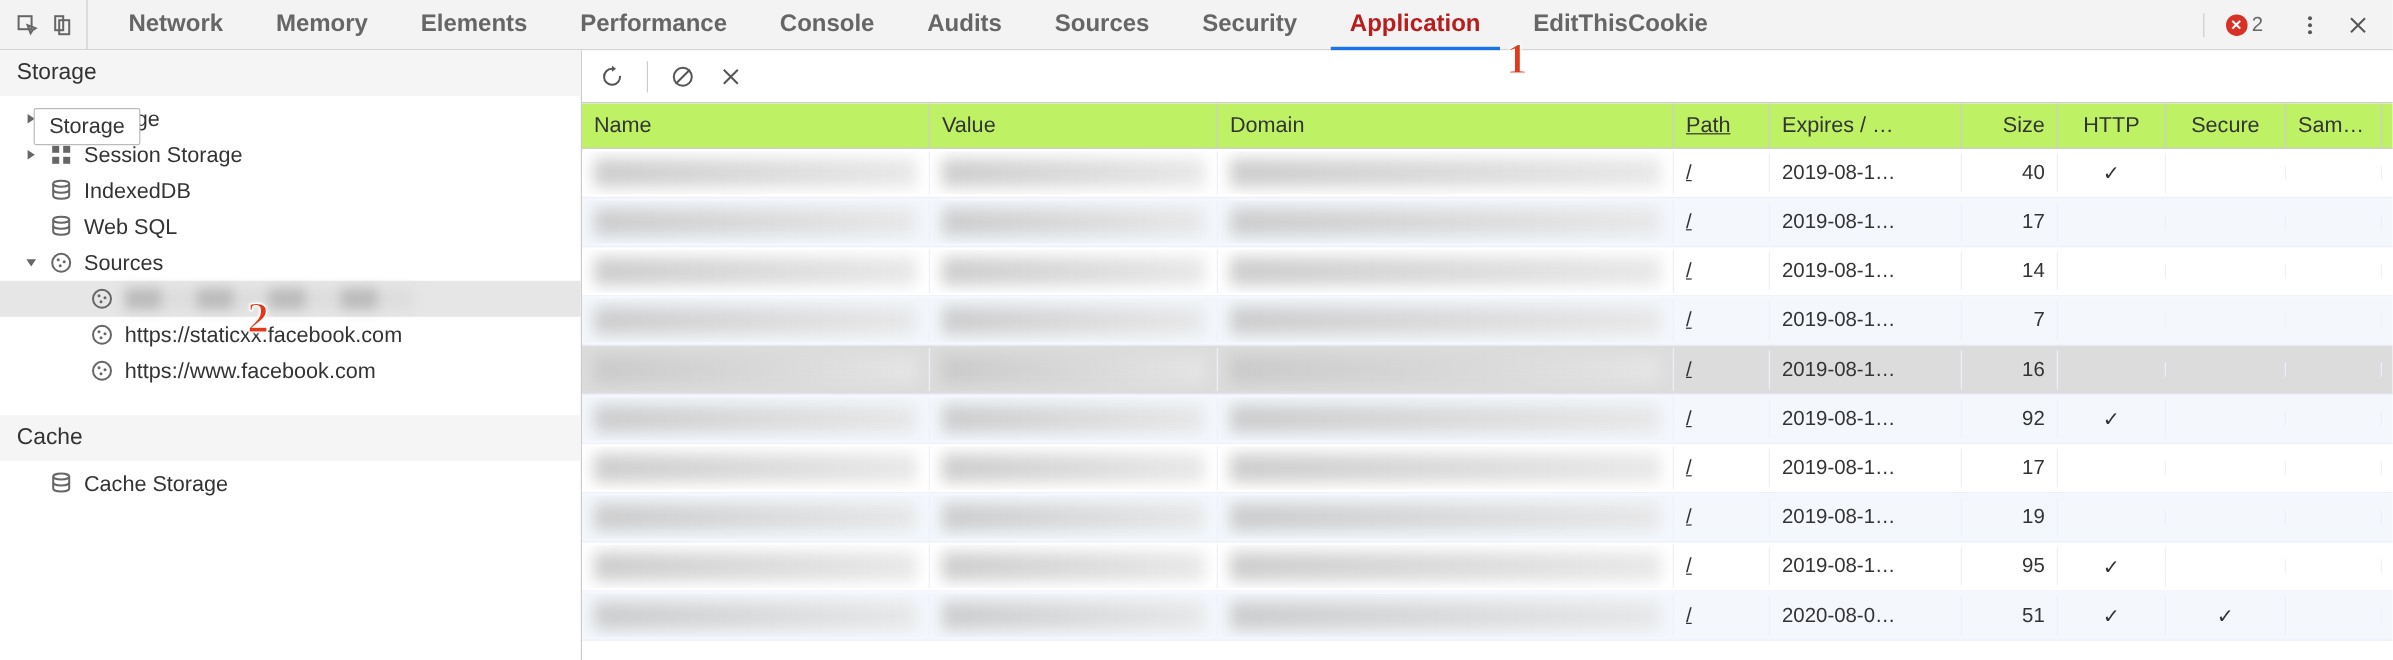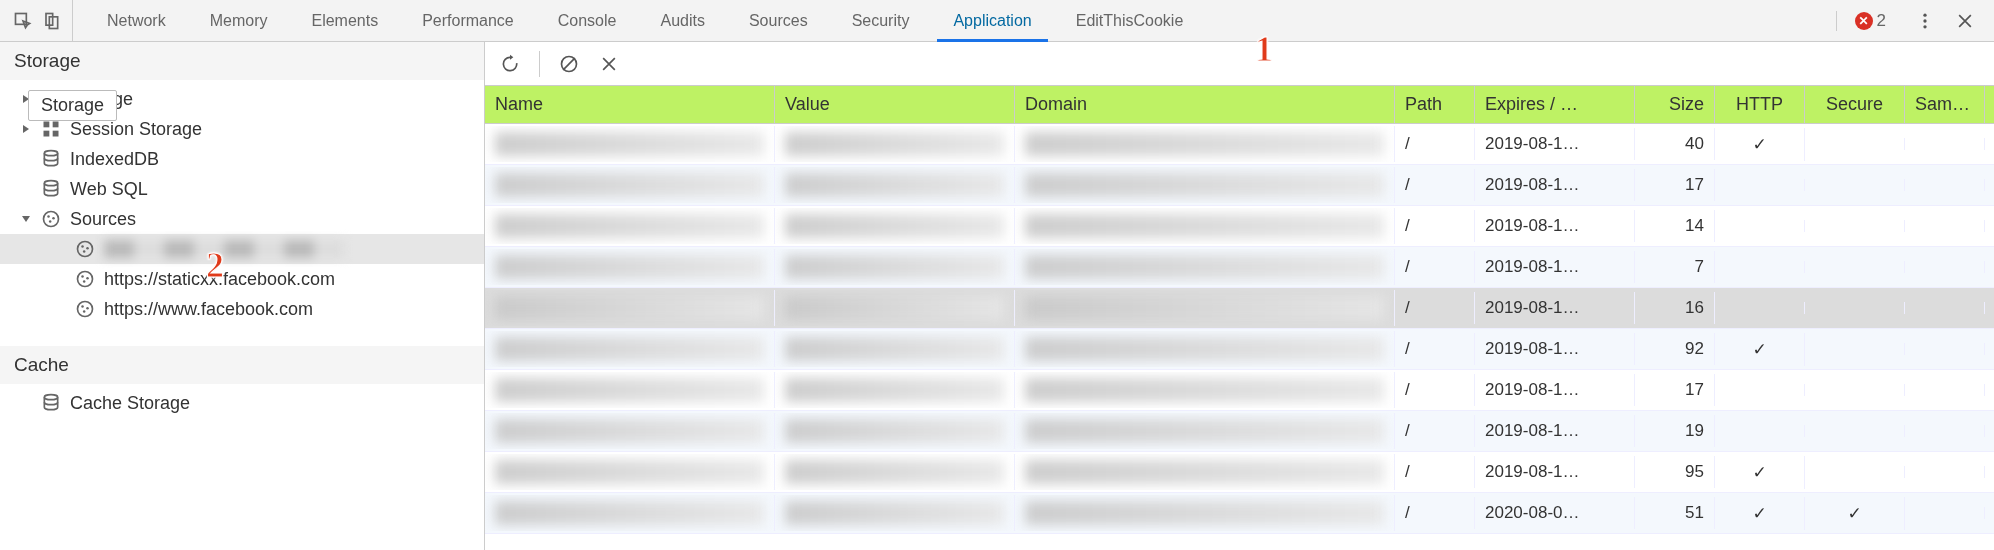--- a/index.html
+++ b/index.html
@@ -35,25 +35,26 @@
   height: 100%;
   padding-left: 12px;
   flex: 1;
 }
 .tab {
   display: flex;
   align-items: center;
   padding: 0 22px;
   color: #666;
   cursor: pointer;
-  font-size: 16px;
+  font-size: 20px;
   position: relative;
+  font-weight: bold;
 }
 .tab.active {
-  color: #0369a1;
+  color: #b91c1c;
 }
 .tab.active::after {
   content: "";
   position: absolute;
   left: 6px; right: 6px; bottom: -1px;
   height: 3px;
   background: #1a73e8;
 }
 .tabbar-right {
   display: flex;
@@ -182,21 +183,21 @@
   font-size: 18px;
   color: #333;
   border-right: 1px solid #ccc;
   white-space: nowrap;
   overflow: hidden;
   text-overflow: ellipsis;
 }
 .col-name { width: 290px; }
 .col-value { width: 240px; }
 .col-domain { width: 380px; }
-.col-path { width: 80px; }
+.col-path { width: 80px; text-decoration: underline; }
 .col-expires { width: 160px; }
 .col-size { width: 80px; text-align: right; }
 .col-http { width: 90px; text-align: center; }
 .col-secure { width: 100px; text-align: center; }
 .col-same { width: 80px; }
 
 .table-body { }
 .tr {
   display: flex;
   height: 41px;

